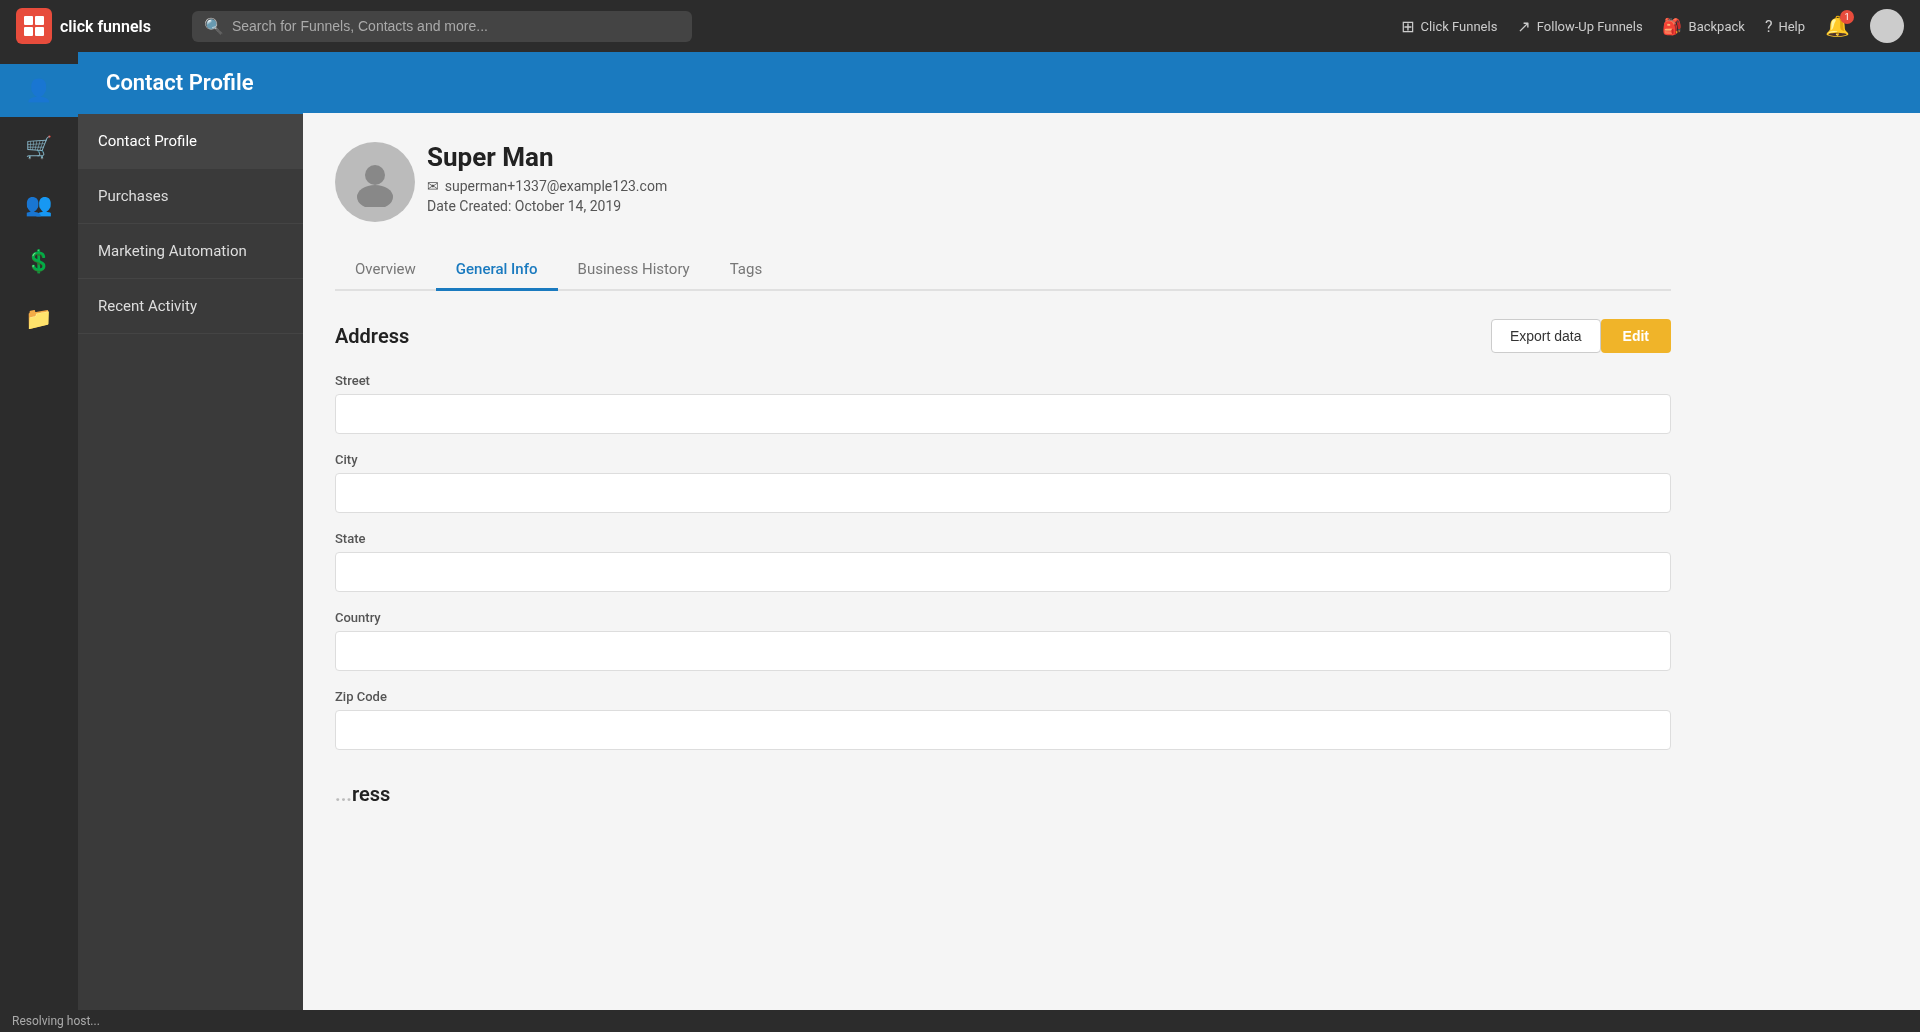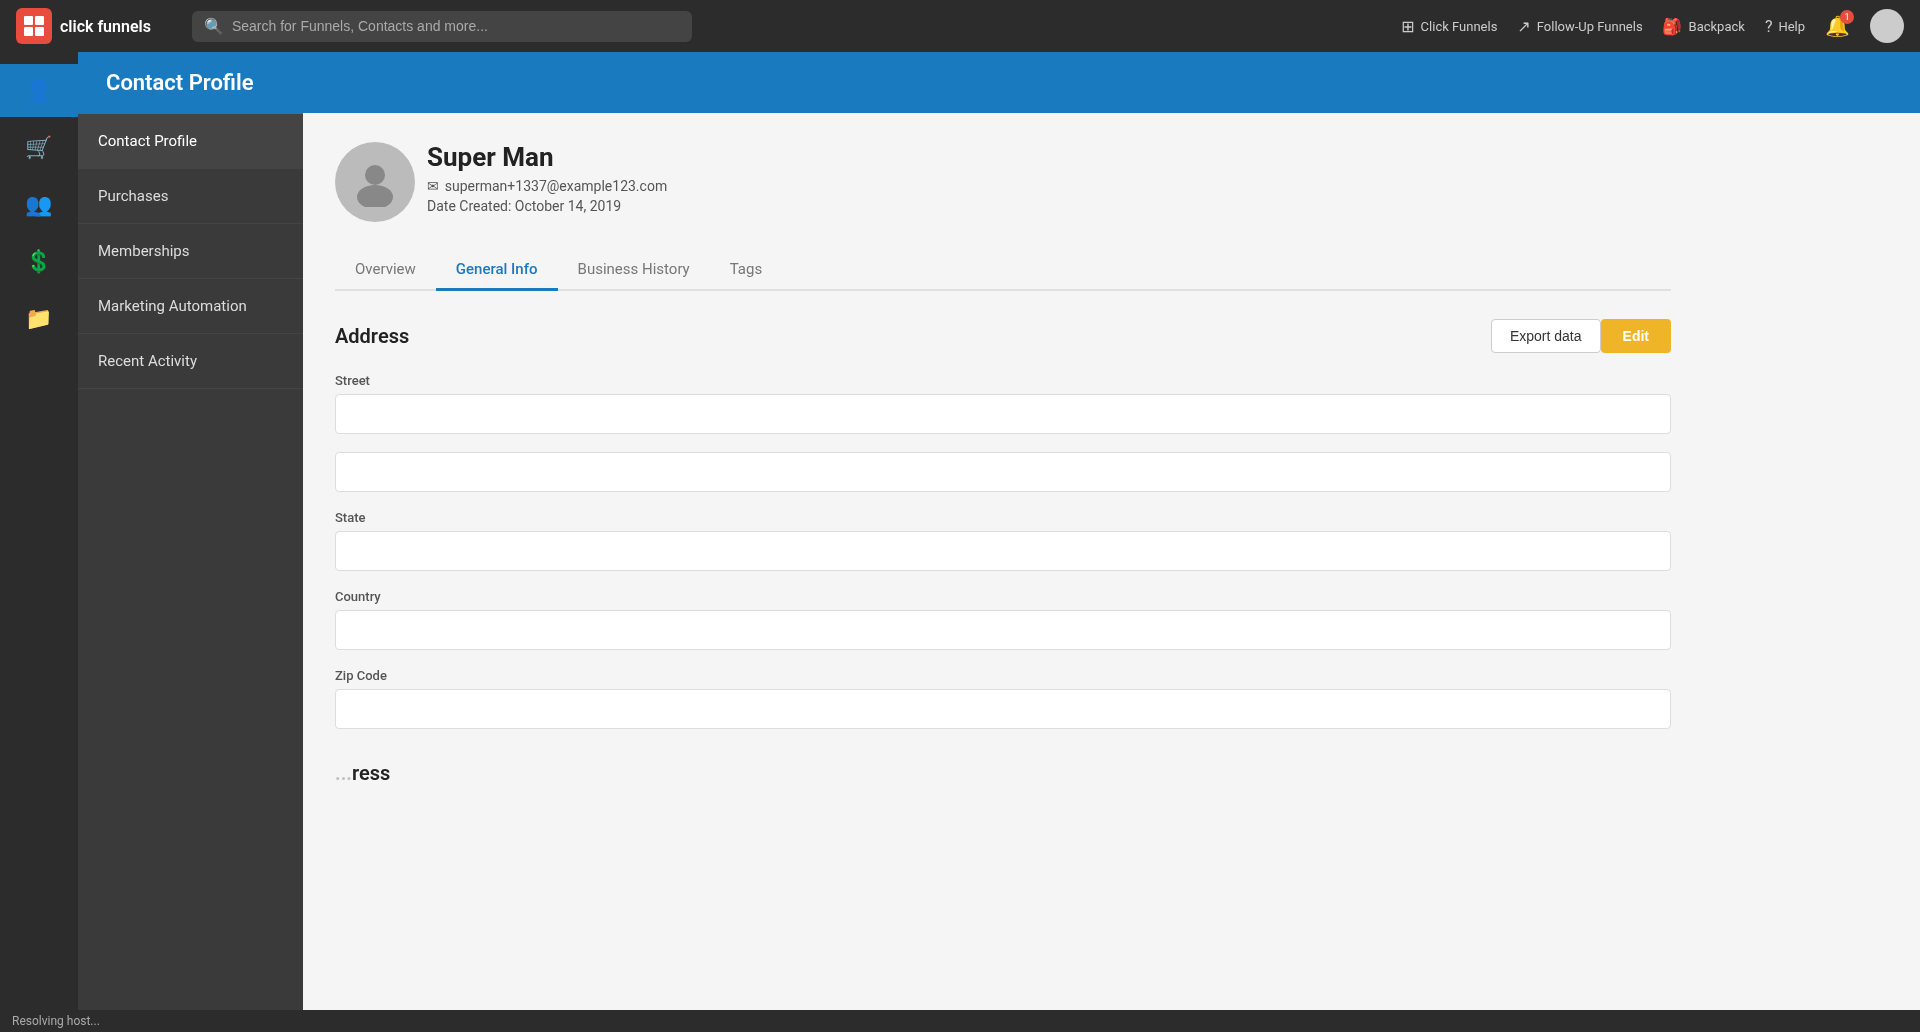--- a/index.html
+++ b/index.html
@@ -376,23 +376,20 @@
   <div class="text-sidebar">
 
     <div style="height: 62px; background: #1a7abf;"></div>
     <div class="text-sidebar-item active">
       <span>Contact Profile</span>
     </div>
     <div class="text-sidebar-item">
       <span>Purchases</span>
     </div>
     <div class="text-sidebar-item">
-      <span>Memberships</span>
-    </div>
-    <div class="text-sidebar-item">
       <span>Marketing Automation</span>
     </div>
     <div class="text-sidebar-item">
       <span>Recent Activity</span>
     </div>
   </div>
 
   <div class="header-bar">
     <h1>Contact Profile</h1>
   </div>
@@ -442,20 +439,21 @@
           <button class="btn-edit">Edit</button>
         </div>
       </div>
 
       <div id="address-fields">
       <div class="field-group">
       <div class="field-label">Street</div>
       <div class="field-value"></div>
     </div>
           <div class="field-group">
+      <div class="field-label">City</div>
       <div class="field-value"></div>
     </div>
           <div class="field-group">
       <div class="field-label">State</div>
       <div class="field-value"></div>
     </div>
           <div class="field-group">
       <div class="field-label">Country</div>
       <div class="field-value"></div>
     </div>

